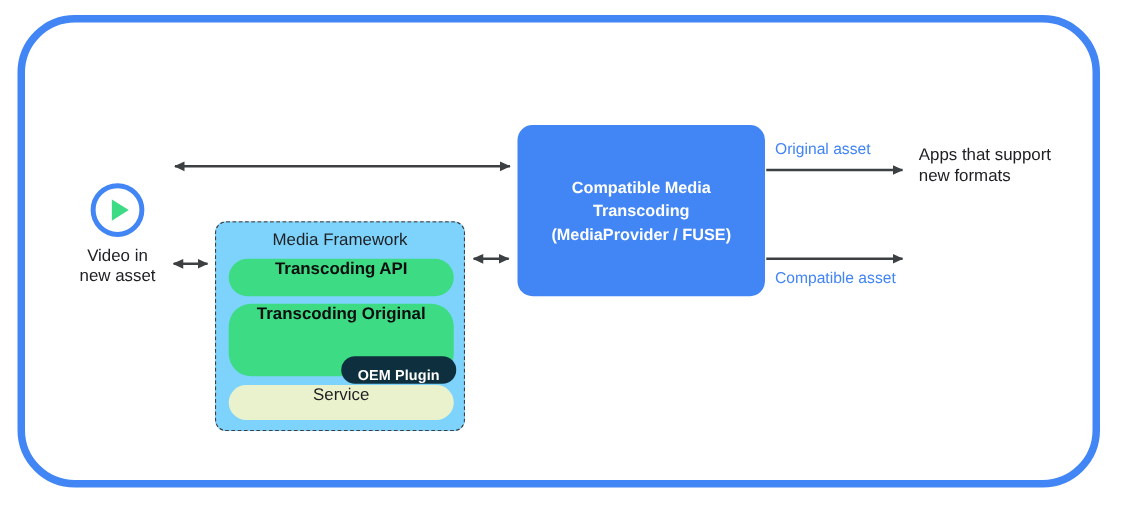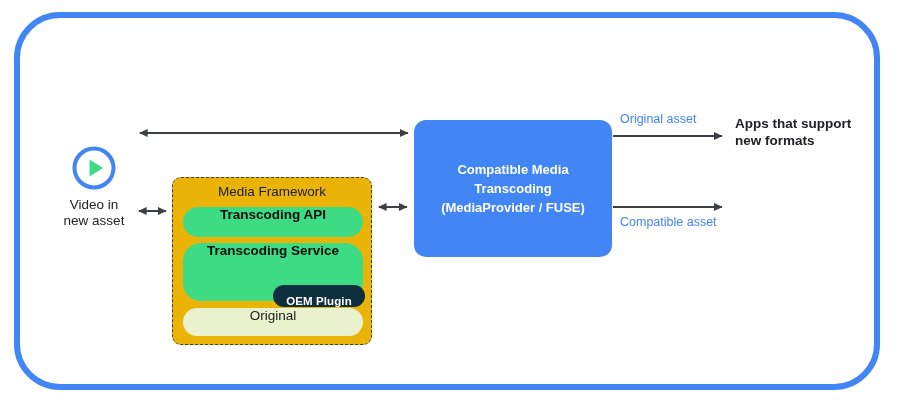--- a/index.html
+++ b/index.html
@@ -53,21 +53,21 @@
   
   #media-framework {
     position: absolute;
     left: 172px;
     top: 177px;
     width: 200px;
     height: 168px;
     box-sizing: border-box;
     border: 1.6px dashed #3c4043;
     border-radius: 9px;
-    background: #eab308;
+    background: #7dd3fc;
   }
   #media-framework-title {
     position: absolute;
     left: 0;
     top: 6px;
     width: 100%;
     text-align: center;
     font-size: 13.5px;
     color: #202124;
   }
@@ -137,21 +137,20 @@
     align-items: center;
     justify-content: center;
     text-align: center;
     color: #ffffff;
     font-size: 13px;
     font-weight: bold;
     line-height: 19px;
     white-space: pre-line;
     padding: 0 6px;
     box-sizing: border-box;
-    margin-top: 20px;
   }
 
   
   #arrow-layer {
     position: absolute;
     left: 0; top: 0;
     width: 898px; height: 404px;
     pointer-events: none;
   }
 
@@ -164,21 +163,20 @@
   }
   #label-original-asset { left: 620px; top: 112px; }
   #label-transcoded-asset { left: 620px; top: 215px; }
 
   .apps-label {
     position: absolute;
     font-size: 13.5px;
     line-height: 17px;
     color: #202124;
     white-space: pre-line;
-    font-weight: bold;
   }
   #apps-support { left: 735px; top: 115px; }
   #apps-no-support { left: 735px; top: 191px; }
 </style>
 </head>
 <body>
 
 <div id="stage">
 
   <div id="outer-frame"></div>
@@ -216,29 +214,29 @@
   </div>
 
   <div id="media-framework">
     <div id="media-framework-title">Media Framework</div>
 
     <div id="transcoding-api" class="stack-item">
       <span>Transcoding API</span>
     </div>
 
     <div id="transcoding-service" class="stack-item">
-      <span id="transcoding-service-label">Transcoding Service</span>
+      <span id="transcoding-service-label">Transcoding Original</span>
     </div>
 
     <div id="oem-plugin">
       <span>OEM Plugin</span>
     </div>
 
     <div id="hardware" class="stack-item">
-      <span>Original</span>
+      <span>Service</span>
     </div>
   </div>
 
   <div id="cmt-box">
     <span>Compatible Media
 Transcoding
 (MediaProvider / FUSE)</span>
   </div>
 
   <div id="label-original-asset" class="flow-label">Original asset</div>

